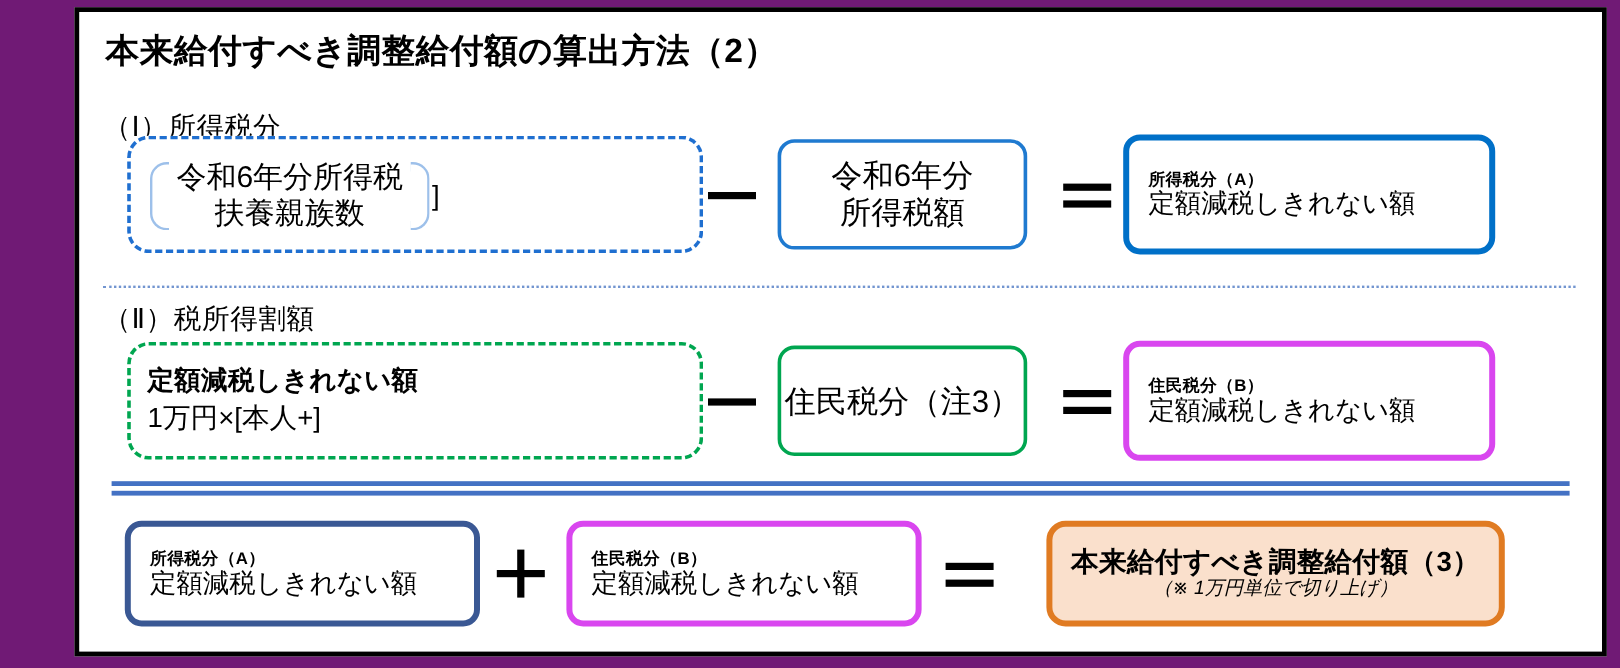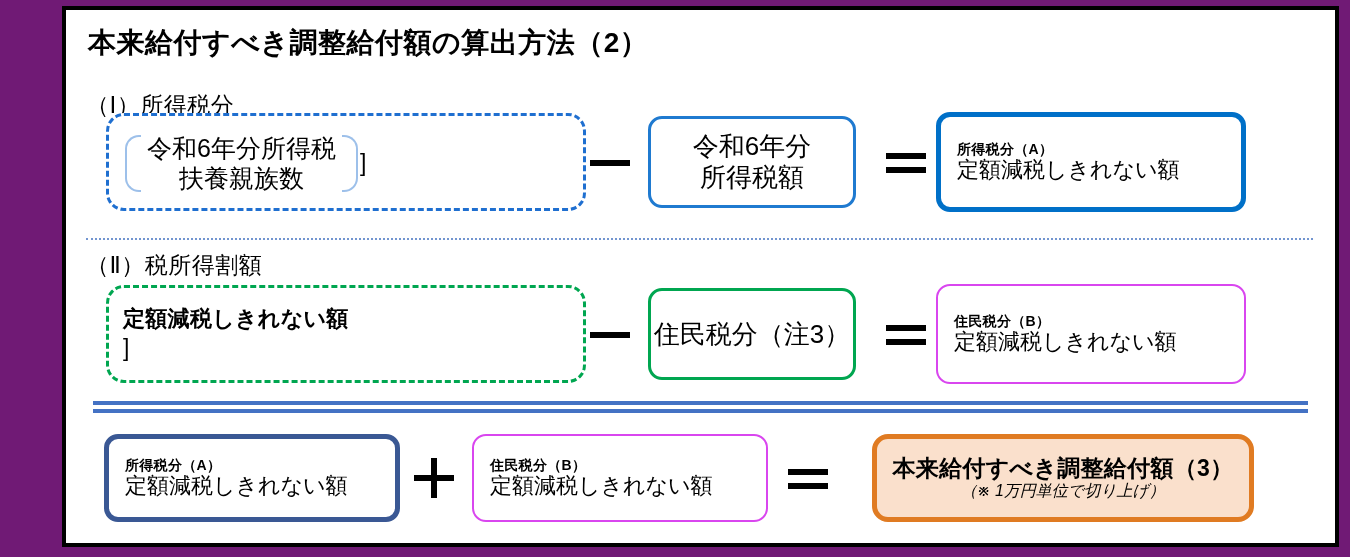--- a/index.html
+++ b/index.html
@@ -171,21 +171,21 @@
   }
   .box-thin-blue .line,
   .box-thin-green .line { font-size: 26px; }
 
   
   .box-thick-blue {
     border: 5px solid #0070c8;
     padding-left: 16px;
   }
   .box-thick-green {
-    border: 2px solid #d946ef;
+    border: 5px solid #d946ef;
     padding-left: 16px;
   }
   .box-thick-navy {
     border: 5px solid #3a5894;
     padding-left: 16px;
   }
   .box-orange {
     border: 5px solid #e07b22;
     background: #fae0cc;
     align-items: center;
@@ -261,20 +261,21 @@
       <span class="line res-sub">定額減税しきれない額</span>
     </div>
 
     <div class="dotted-sep"></div>
 
     <div class="section-label section-2">（Ⅱ）税所得割額</div>
 
     <div class="box box-dashed-green" style="left:40px; top:275px; width:480px; height:98px;">
       <span class="line cap-title">定額減税しきれない額</span>
       <span class="formula">
+        <span>1万円×[本人+</span>
         <span>]</span>
       </span>
     </div>
 
     <div class="op op-minus" style="left:524px; top:304px;">
         <i></i>
       </div>
 
     <div class="box box-thin-green" style="left:582px; top:278px; width:208px; height:92px;">
       <span class="line">住民税分（注3）</span>

